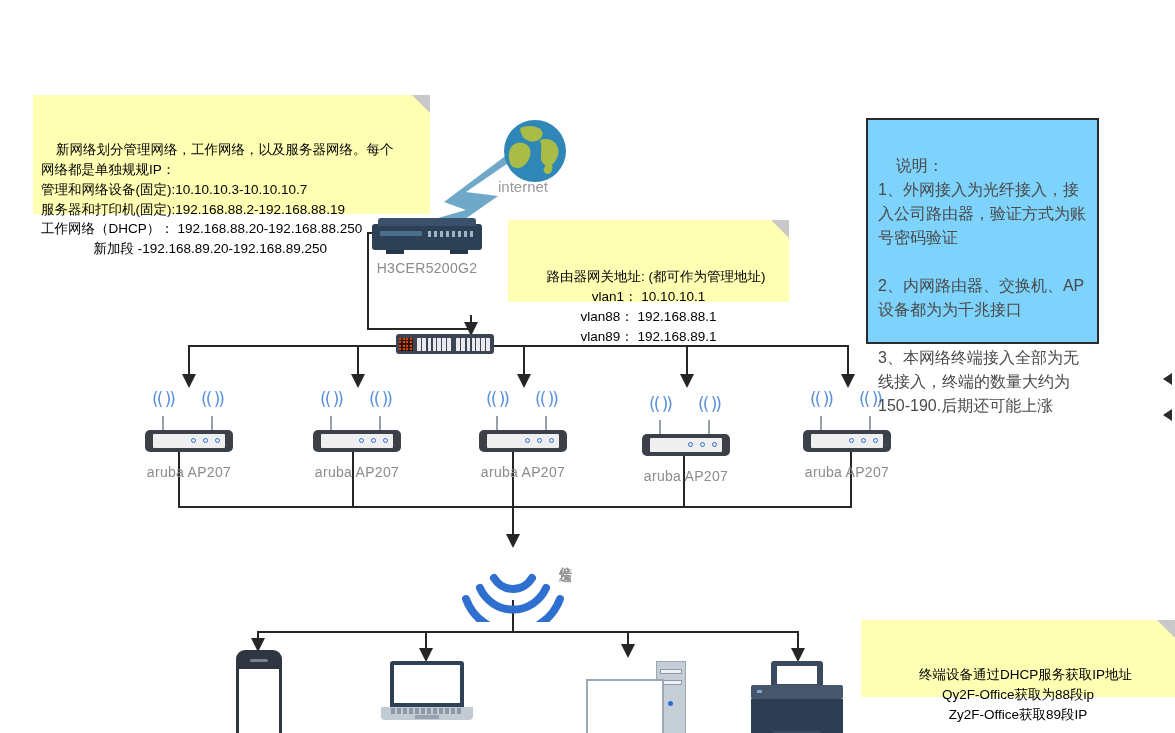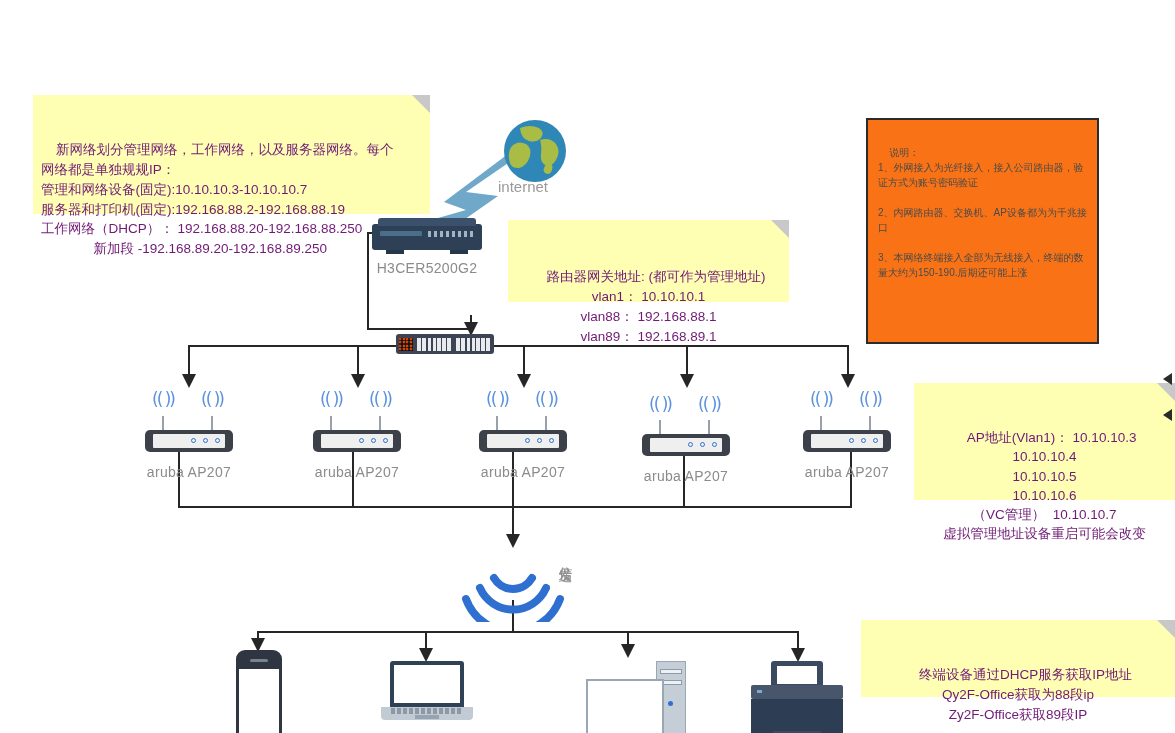--- a/index.html
+++ b/index.html
@@ -16,41 +16,41 @@
   .canvas { position: absolute; inset: 0; }
 
   
   .note {
     position: absolute;
     background: #ffffb4;
     box-sizing: border-box;
     padding: 6px 8px 8px 8px;
     font-size: 13.5px;
     line-height: 1.46;
-    color: #701a75;
+    color: #000000;
     white-space: pre;
     z-index: 6;
   }
   .note .fold {
     position: absolute;
     top: 0; right: 0;
     width: 0; height: 0;
     border-top: 18px solid #c8c8c8;
     border-left: 18px solid transparent;
   }
   .note.center { text-align: center; }
 
   
   .framed {
     position: absolute;
-    background: #f97316;
+    background: #7dd3fc;
     border: 2px solid #2b2b2b;
     box-sizing: border-box;
     padding: 10px 10px;
-    font-size: 10px;
+    font-size: 16px;
     line-height: 1.5;
     color: #4a4a4a;
     white-space: pre-wrap;
     z-index: 6;
   }
 
   
   .line { position: absolute; background: #262626; z-index: 2; }
   .line.h { height: 2px; }
   .line.v { width: 2px; }
@@ -342,29 +342,20 @@
 
   <div class="framed" style="left:866px; top:118px; width:233px; height:226px;">
     <span>说明：
 1、外网接入为光纤接入，接入公司路由器，验证方式为账号密码验证
 
 2、内网路由器、交换机、AP设备都为为千兆接口
 
 3、本网络终端接入全部为无线接入，终端的数量大约为150-190.后期还可能上涨</span>
   </div>
 
-  <div class="note center" style="left:914px; top:383px; width:261px; height:117px; padding-top:7px; line-height:1.42;">
-    <span class="fold"></span>
-    <span>AP地址(Vlan1)： 10.10.10.3
-10.10.10.4
-10.10.10.5
-10.10.10.6
-（VC管理）  10.10.10.7
-虚拟管理地址设备重启可能会改变</span>
-  </div>
   <div class="edge-arrow" style="left:1163px; top:373px;"></div>
   <div class="edge-arrow" style="left:1163px; top:409px;"></div>
 
   <div class="note center" style="left:861px; top:620px; width:314px; height:77px; padding-top:6px;">
     <span class="fold"></span>
     <span>终端设备通过DHCP服务获取IP地址
 Qy2F-Office获取为88段ip
 Zy2F-Office获取89段IP</span>
   </div>
 

